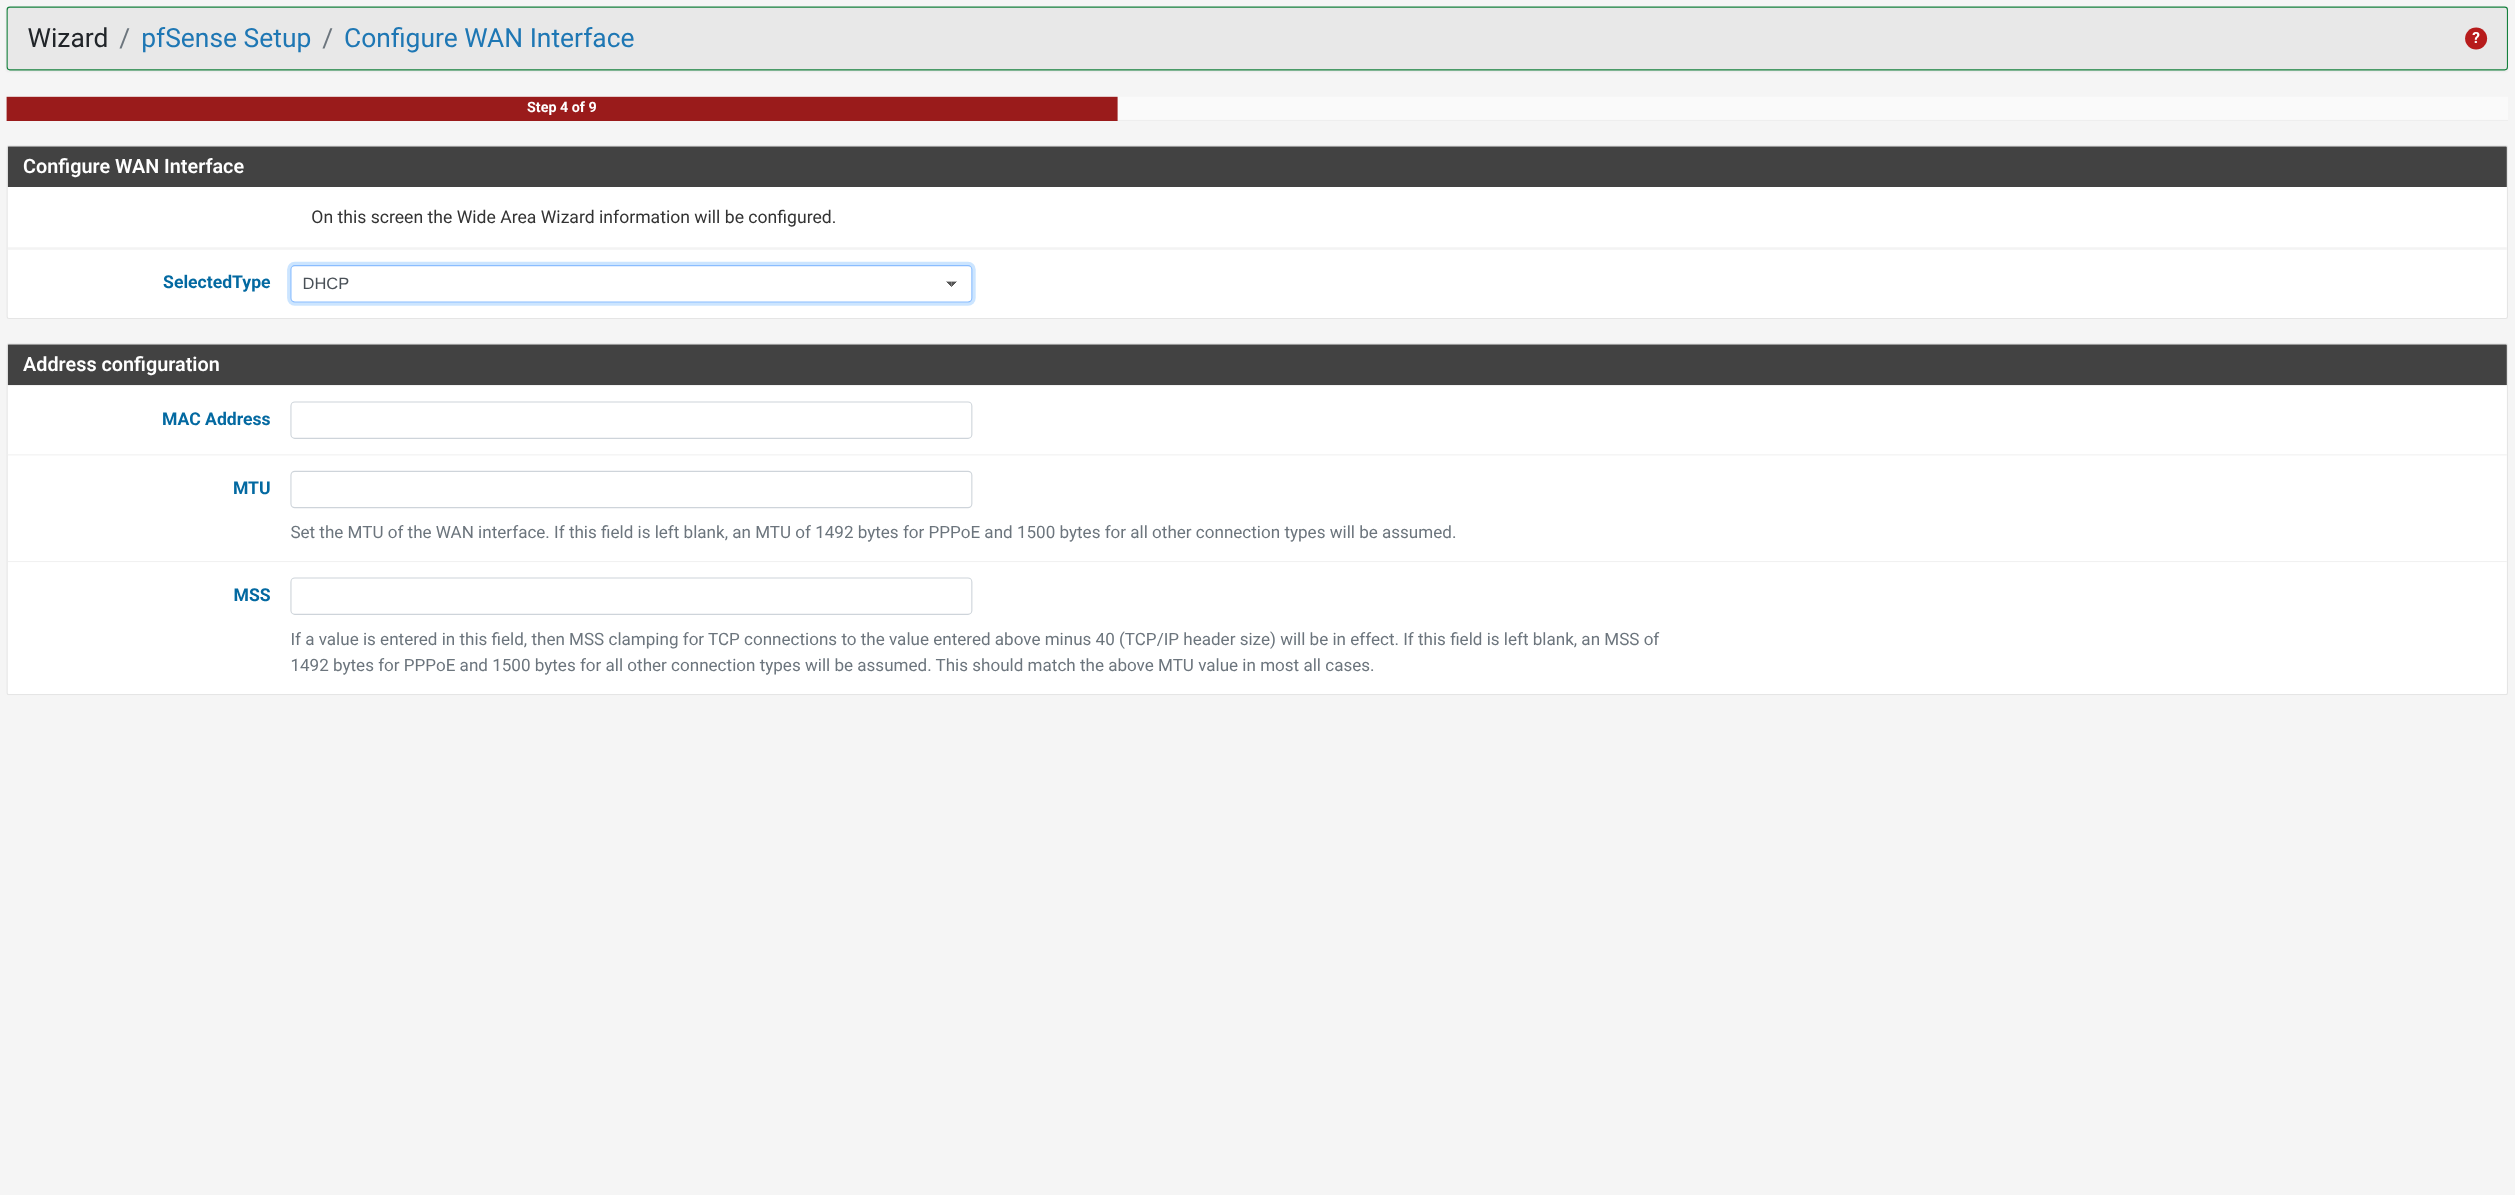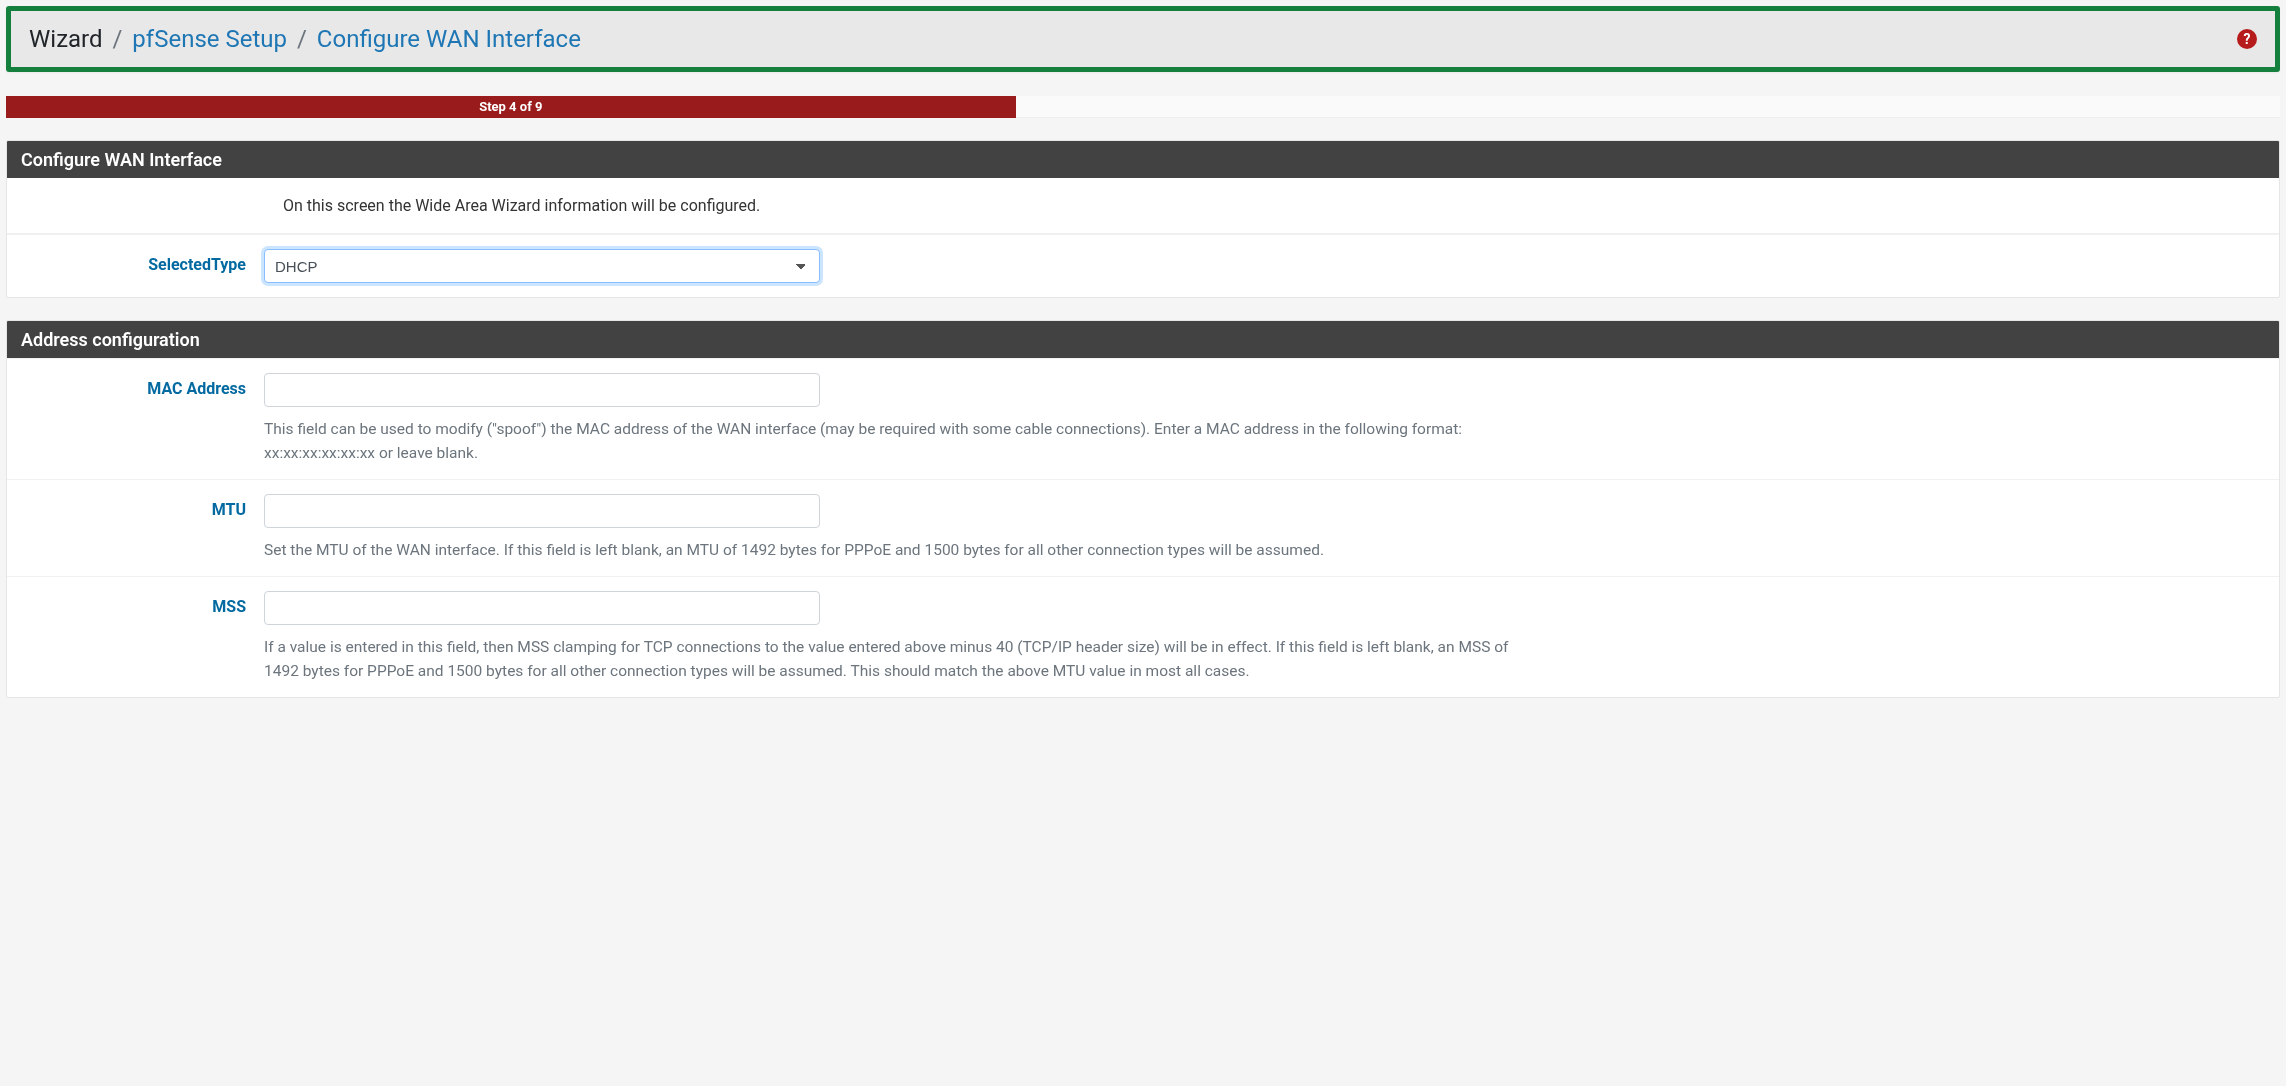--- a/index.html
+++ b/index.html
@@ -1,32 +1,32 @@
 <!DOCTYPE html>
 <html><head>
   <meta charset="utf-8">
   <style>
     * { box-sizing: border-box; margin: 0; padding: 0; }
     body { font-family: -apple-system, BlinkMacSystemFont, "Segoe UI", Roboto, "Helvetica Neue", Arial, sans-serif; background: #f5f5f5; color: #333; font-size: 15px; }
-    .breadcrumb-header { background: #e8e8e8; border: 5px solid #15803d; border-radius: 3px; padding: 14px 18px; margin: 6px 6px 0 6px; display: flex; justify-content: space-between; align-items: center; box-shadow: 0 1px 2px rgba(0,0,0,0.05); }
+    .breadcrumb-header { background: #e8e8e8; border: 1px solid #15803d; border-radius: 3px; padding: 14px 18px; margin: 6px 6px 0 6px; display: flex; justify-content: space-between; align-items: center; box-shadow: 0 1px 2px rgba(0,0,0,0.05); }
     .breadcrumb { font-size: 24px; font-weight: 400; }
     .breadcrumb .crumb-root { color: #212529; }
     .breadcrumb a { color: #1e77b4; text-decoration: none; }
     .breadcrumb .sep { color: #6c757d; margin: 0 4px; }
     .help-icon { width: 20px; height: 20px; background: #b71c1c; border-radius: 50%; color: #fff; font-weight: bold; font-size: 14px; display: inline-flex; align-items: center; justify-content: center; cursor: pointer; }
     .progress-wrap { margin: 24px 6px 0 6px; background: #fafafa; height: 22px; position: relative; border-bottom: 1px solid #eee; font-weight: bold; }
     .progress-bar { background: #9a1b1b; height: 22px; text-align: center; color: #fff; font-size: 13px; line-height: 22px; }
     .panel { margin: 22px 6px 0 6px; background: #fff; border: 1px solid #e5e5e5; border-radius: 2px; overflow: hidden; }
     .panel-header { background: #424242; color: #fff; font-size: 18px; font-weight: 600; padding: 8px 14px; }
     .panel-intro { padding: 18px 12px 18px 276px; color: #333; font-size: 16px; border-bottom: 1px solid #eee; }
     .form-row { display: flex; padding: 14px 12px; border-top: 1px solid #f1f1f1; align-items: flex-start; }
     .form-row:first-of-type { border-top: none; }
     .form-label { width: 245px; text-align: right; font-weight: 700; color: #0369a1; padding-right: 18px; padding-top: 6px; font-size: 16px; flex-shrink: 0; }
     .form-field { flex: 1; }
-    .form-select, .form-input { width: 556px; height: 34px; border: 1px solid #ced4da; border-radius: 4px; padding: 4px 10px; font-size: 15px; background: #fff; color: #495057; }
+    .form-select, .form-input { width: 620px; height: 34px; border: 1px solid #ced4da; border-radius: 4px; padding: 4px 10px; font-size: 15px; background: #fff; color: #495057; }
     .form-select { appearance: none; background-image: linear-gradient(45deg, transparent 50%, #555 50%), linear-gradient(135deg, #555 50%, transparent 50%); background-position: calc(100% - 18px) 14px, calc(100% - 13px) 14px; background-size: 5px 5px, 5px 5px; background-repeat: no-repeat; }
     .form-select.focused { border-color: #8abdff; box-shadow: 0 0 0 3px rgba(128,189,255,0.4); outline: none; }
     .help-text { color: #6c757d; font-size: 15.5px; margin-top: 10px; line-height: 1.55; max-width: 1260px; }
   </style>
 </head>
 <body>
 
 <div class="breadcrumb-header">
   <div class="breadcrumb">
     <span class="crumb-root">Wizard</span>
@@ -55,21 +55,20 @@
   </div>
 </div>
 
 <div class="panel">
   <div class="panel-header">Address configuration</div>
 
   <div class="form-row">
     <div class="form-label">MAC Address</div>
     <div class="form-field">
       <input type="text" class="form-input" value="" style="">
-      <div class="help-text">This field can be used to modify ("spoof") the MAC address of the WAN interface (may be required with some cable connections). Enter a MAC address in the following format: xx:xx:xx:xx:xx:xx or leave blank.</div>
     </div>
   </div>
 
   <div class="form-row">
     <div class="form-label">MTU</div>
     <div class="form-field">
       <input type="text" class="form-input" value="" style="">
       <div class="help-text">Set the MTU of the WAN interface. If this field is left blank, an MTU of 1492 bytes for PPPoE and 1500 bytes for all other connection types will be assumed.</div>
     </div>
   </div>

